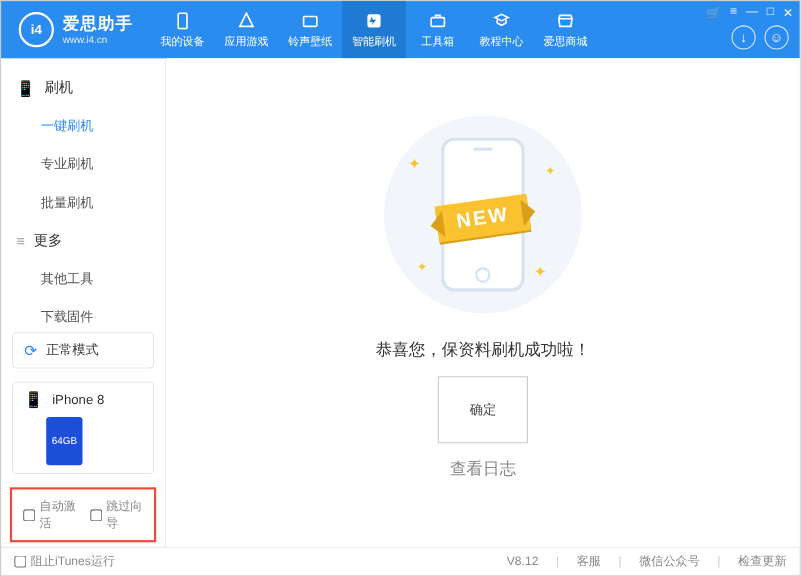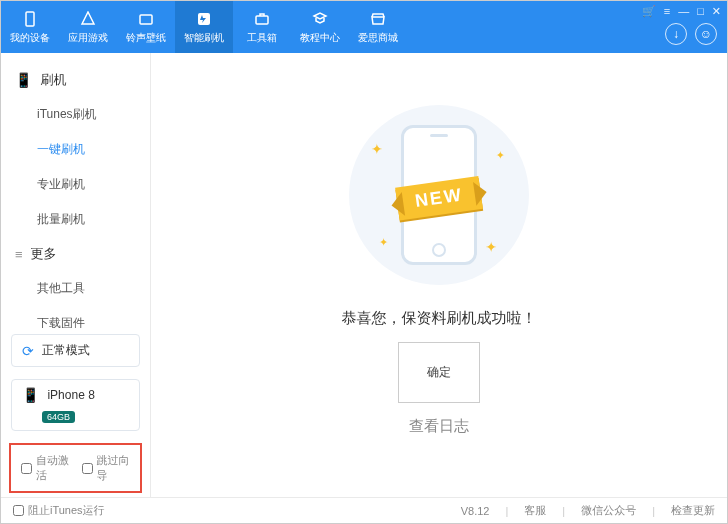--- a/index.html
+++ b/index.html
@@ -24,21 +24,21 @@
 
 
 .body { flex: 1; display: flex; min-height: 0; }
 .sidebar { width: 150px; border-right: 1px solid #eaeaea; display: flex; flex-direction: column; font-size: 12px; color: #333; }
 .side-scroll { flex: 1; overflow: hidden; padding-top: 10px; }
 .side-section-title { display: flex; align-items: center; gap: 8px; padding: 8px 14px; font-size: 13px; color: #333; }
 .side-item { padding: 9px 14px 9px 36px; cursor: pointer; color: #555; }
 .side-item.active { color: #2b8cf0; }
 .mode-card, .device-card { margin: 6px 10px; border: 1px solid #e0e6ed; border-radius: 4px; padding: 7px 10px; display: flex; align-items: center; gap: 8px; font-size: 12px; color: #333; }
 .device-card { flex-wrap: wrap; }
-.badge { background: #0f766e; color: #fff; font-size: 9px; padding: 1px 5px; border-radius: 3px; margin-left: 20px; }
+.badge { background: #1d4ed8; color: #fff; font-size: 9px; padding: 17px 5px; border-radius: 3px; margin-left: 20px; }
 .check-row { display: flex; gap: 12px; padding: 8px 10px; border: 2px solid #e74c3c; margin: 6px 8px 4px; font-size: 11px; color: #888; }
 .check-row label { display: flex; align-items: center; gap: 4px; cursor: pointer; }
 .check-row input { width: 11px; height: 11px; }
 
 
 .main { flex: 1; display: flex; flex-direction: column; align-items: center; justify-content: center; background: #fff; position: relative; }
 .hero { width: 180px; height: 180px; background: #f2f6fb; border-radius: 50%; display:flex; align-items:center; justify-content:center; position:relative; margin-top:-10px; }
 .phone { width: 76px; height: 140px; background: #fff; border: 3px solid #d7e3ef; border-radius: 12px; position: relative; }
 .phone::before { content:""; position:absolute; top:6px; left:50%; transform:translateX(-50%); width:18px; height:3px; background:#d7e3ef; border-radius:2px; }
 .phone::after { content:""; position:absolute; bottom:5px; left:50%; transform:translateX(-50%); width:10px; height:10px; border:2px solid #d7e3ef; border-radius:50%; }
@@ -59,20 +59,27 @@
 .footer span { cursor:pointer; }
 .tab-ico { fill: none; stroke: currentColor; stroke-width: 1.5; }
 .blue-ico { color:#2b8cf0; font-size:14px; }
 </style>
 </head>
 <body>
 
 <div class="app">
 
   <div class="header">
+    <div class="logo-block">
+      <div class="logo-circle">i4</div>
+      <div class="logo-text">
+        <span class="brand">爱思助手</span>
+        <span class="site">www.i4.cn</span>
+      </div>
+    </div>
     <div class="tabs">
       <div class="tab">
           <span class="tab-icon">
             <svg class="tab-ico" width="16" height="16" viewBox="0 0 16 16">
               <rect x="4" y="1" width="8" height="14" rx="1"></rect>
             </svg>
           </span>
           <span>我的设备</span>
         </div>
       <div class="tab">
@@ -142,21 +149,20 @@
   </div>
 
   <div class="body">
 
     <div class="sidebar">
       <div class="side-scroll">
         <div class="side-section-title">
           <span class="blue-ico">📱</span>
           <span>刷机</span>
         </div>
-        <div class="side-item">iTunes刷机</div>
         <div class="side-item active">一键刷机</div>
         <div class="side-item">专业刷机</div>
         <div class="side-item">批量刷机</div>
 
         <div class="side-section-title">
           <span style="color:#999">≡</span>
           <span>更多</span>
         </div>
         <div class="side-item">其他工具</div>
         <div class="side-item">下载固件</div>

